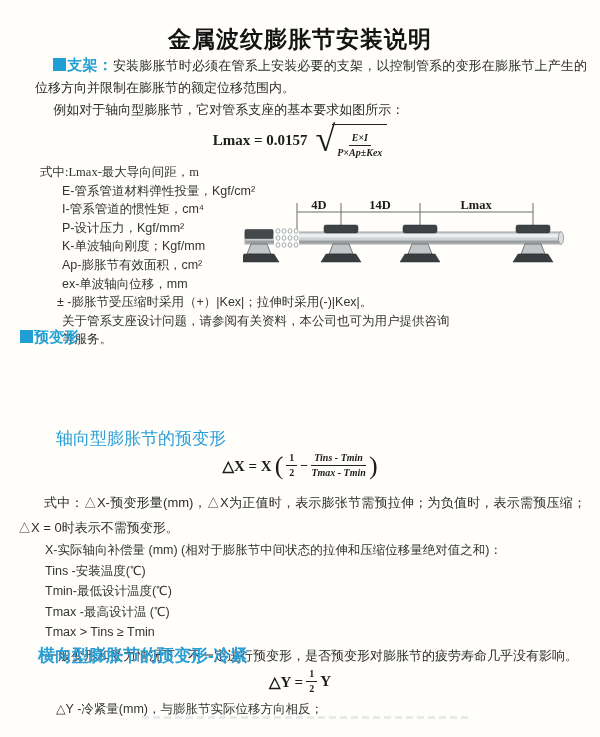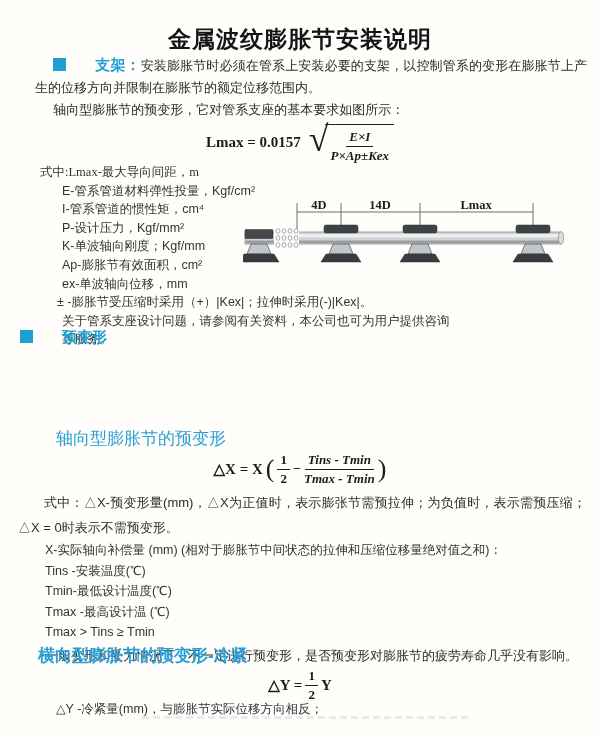--- a/index.html
+++ b/index.html
@@ -13,29 +13,29 @@
   .title{
     top:24px;left:0;width:600px;text-align:center;
     font-size:23px;font-weight:bold;color:#141414;letter-spacing:1px;
   }
   .sec1{top:54px;left:35px;width:552px;font-size:13px;line-height:22px;text-align:justify;}
   .sec1 p{margin:0;text-indent:1.4em;}
   .marker{
     display:inline-block;width:13px;height:13px;background:#1f9fd4;
     vertical-align:-1px;margin-right:1px;
   }
-  .seclabel{font-size:15px;font-weight:bold;color:#1f9fd4;margin-left:28px;}
+  .seclabel{font-size:15px;font-weight:bold;color:#1f9fd4;}
   
   .formula-row{left:0;width:600px;display:flex;justify-content:center;}
   .fserif{font-family:"Liberation Serif",serif;color:#1c1c1c;}
   .f1{display:inline-flex;align-items:center;font-size:15px;font-weight:bold;}
   .sqrt{display:inline-flex;align-items:flex-start;margin-left:8px;}
   .radical{font-size:36px;line-height:1;font-weight:400;margin-right:-3px;}
   .radicand{margin-top:3px;border-top:1.6px solid #222;padding:3px 5px 0;}
-  .frac{display:inline-flex;flex-direction:column;align-items:center;font-size:13px;line-height:1.2;font-weight:bold;}
+  .frac{display:inline-flex;flex-direction:column;align-items:center;font-size:10px;line-height:1.2;font-weight:bold;}
   .frac .num{border-bottom:1px solid #222;padding:0 3px 1px;}
   .frac .den{padding-top:1px;}
   .frac.it{font-style:italic;}
   .f2{display:inline-flex;align-items:center;gap:3px;font-size:15px;font-weight:bold;}
   .bigp{font-size:26px;font-weight:400;line-height:1;}
   .op{font-size:14px;}
   
   .defs{top:163px;left:40px;width:420px;font-size:12.5px;line-height:18.6px;color:#333;}
   .defs .d{padding-left:22px;}
   .defs .d0{padding-left:0;font-family:Liberation Serif, serif;}
@@ -61,21 +61,21 @@
 </style>
 </head>
 <body>
 
 <div class="page">
 
   <div class="abs title">金属波纹膨胀节安装说明</div>
 
   <div class="abs sec1">
     <p><span class="marker"></span><span class="seclabel">支架：</span><span>安装膨胀节时必须在管系上安装必要的支架，以控制管系的变形在膨胀节上产生的位移方向并限制在膨胀节的额定位移范围内。</span></p>
-    <p>轴向型膨胀节的预变形，它对管系支座的基本要求如图所示：</p>
+    <p>例如对于轴向型膨胀节，它对管系支座的基本要求如图所示：</p>
   </div>
 
   <div class="abs formula-row" style="top:121px;">
     <span class="f1 fserif">
       <span>Lmax = 0.0157</span>
       <span class="sqrt">
         <span class="radical">√</span>
         <span class="radicand">
           <span class="frac it">
             <span class="num">E×I</span>

